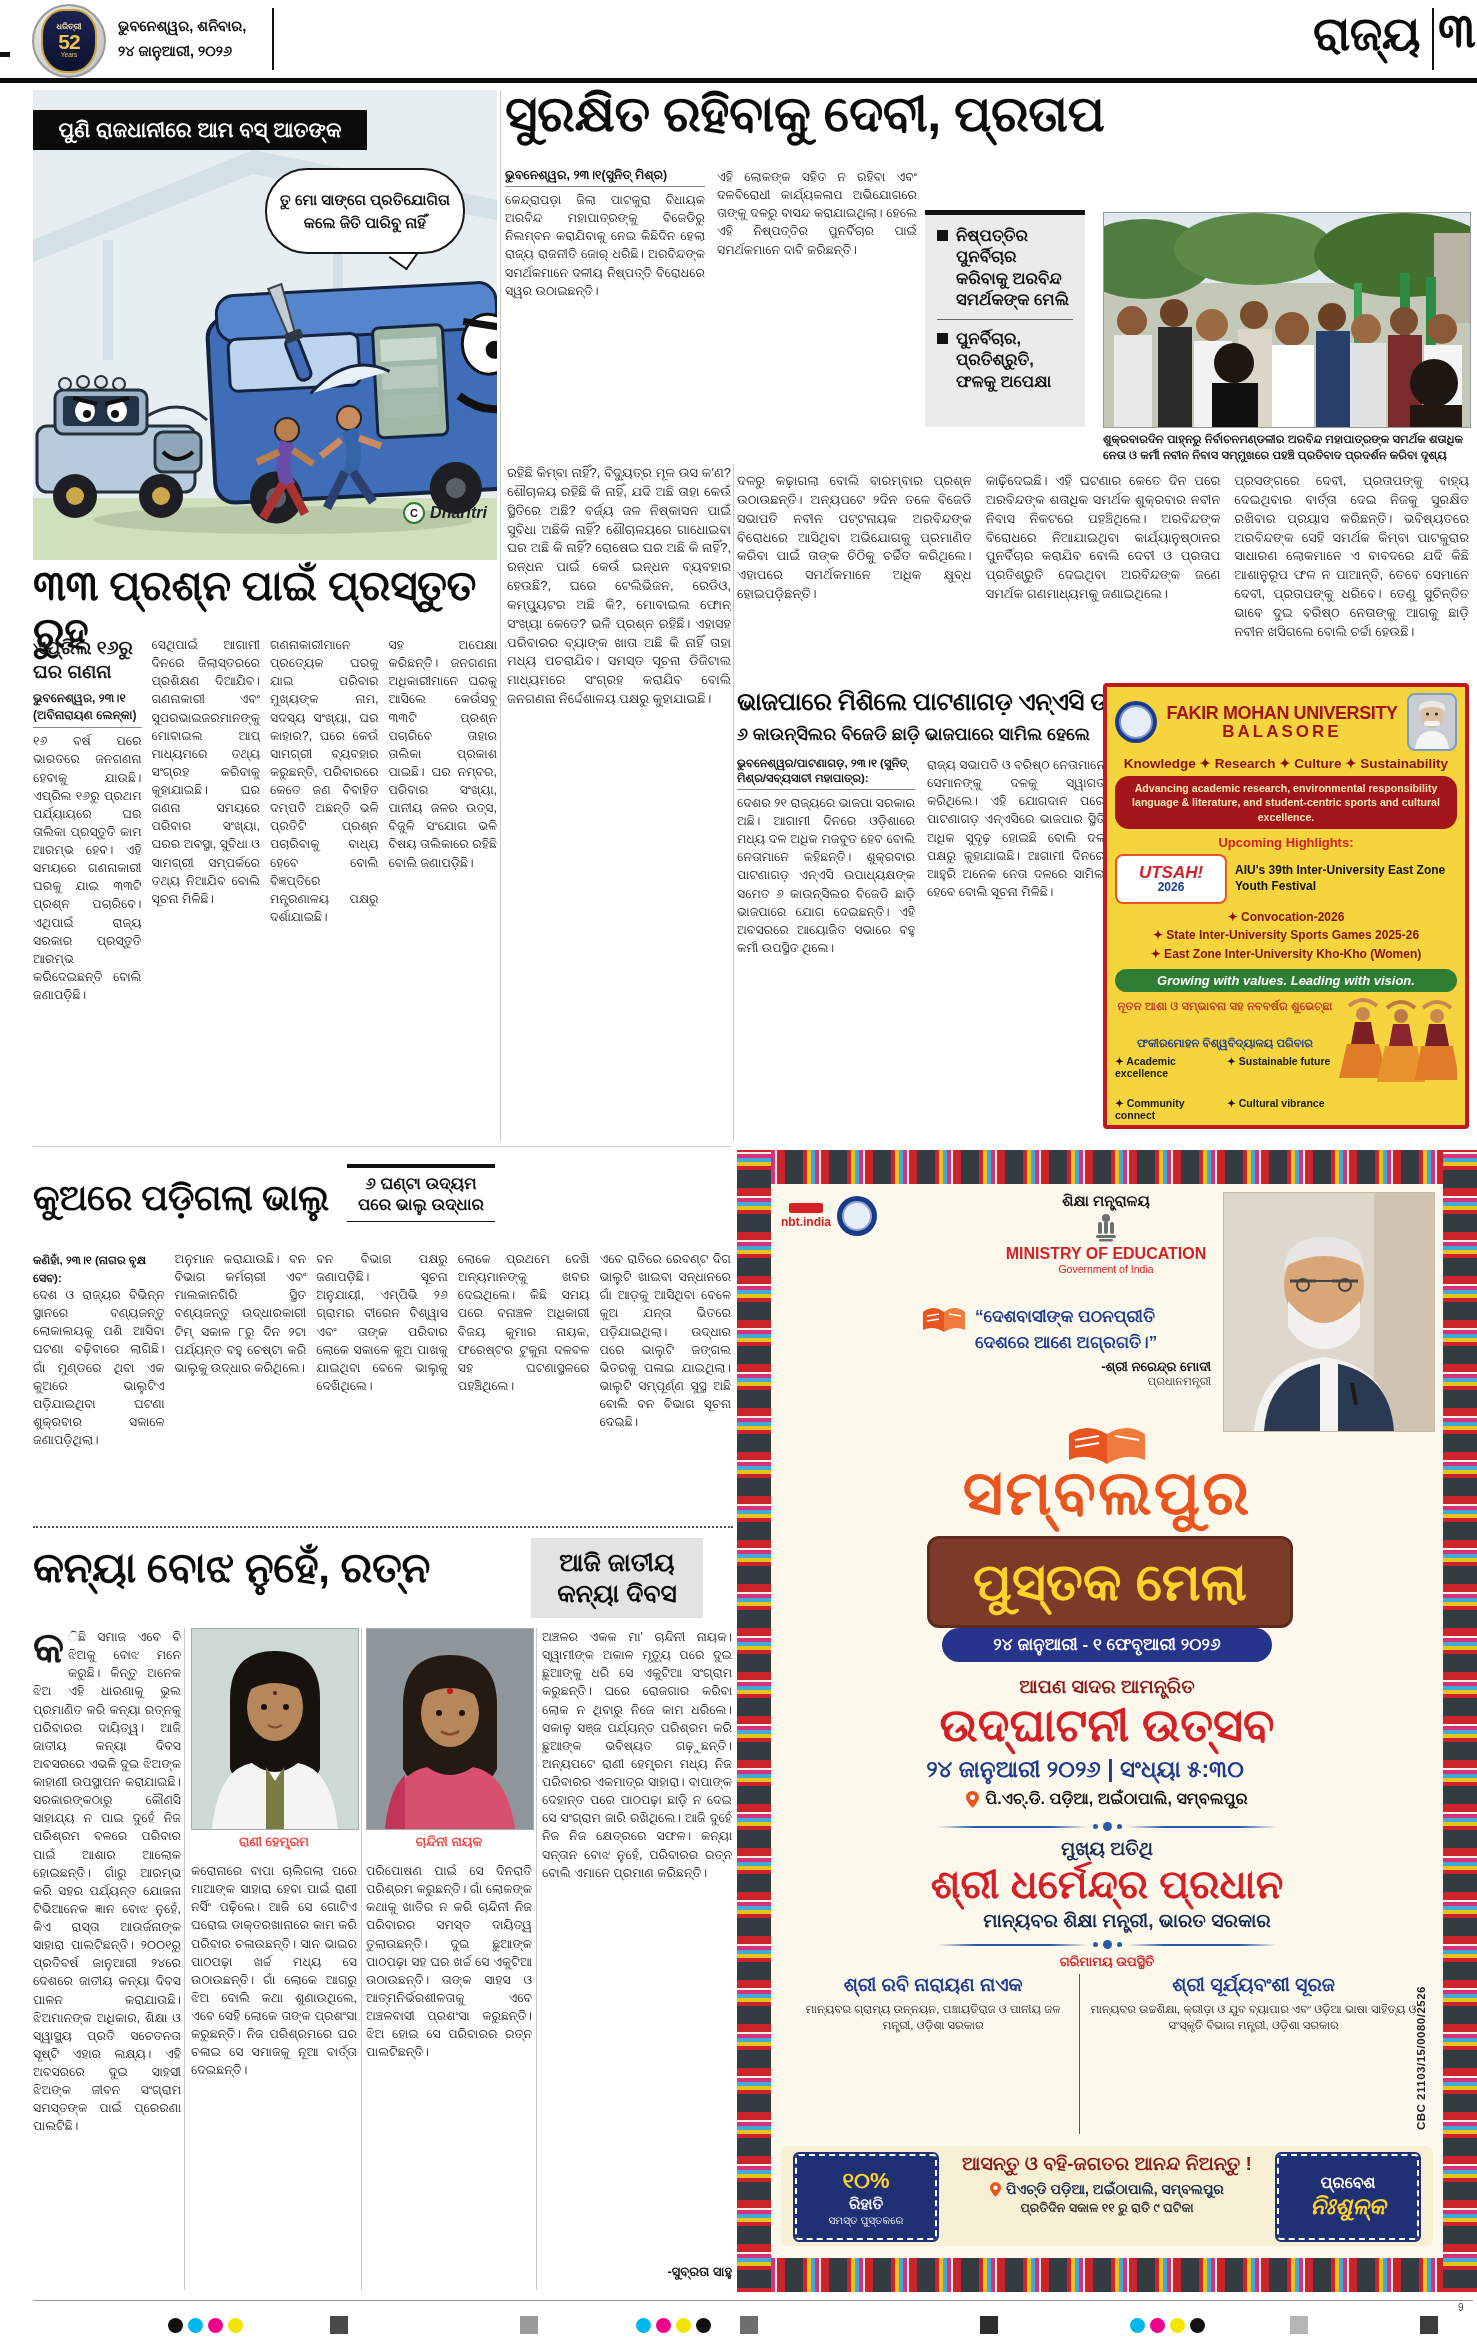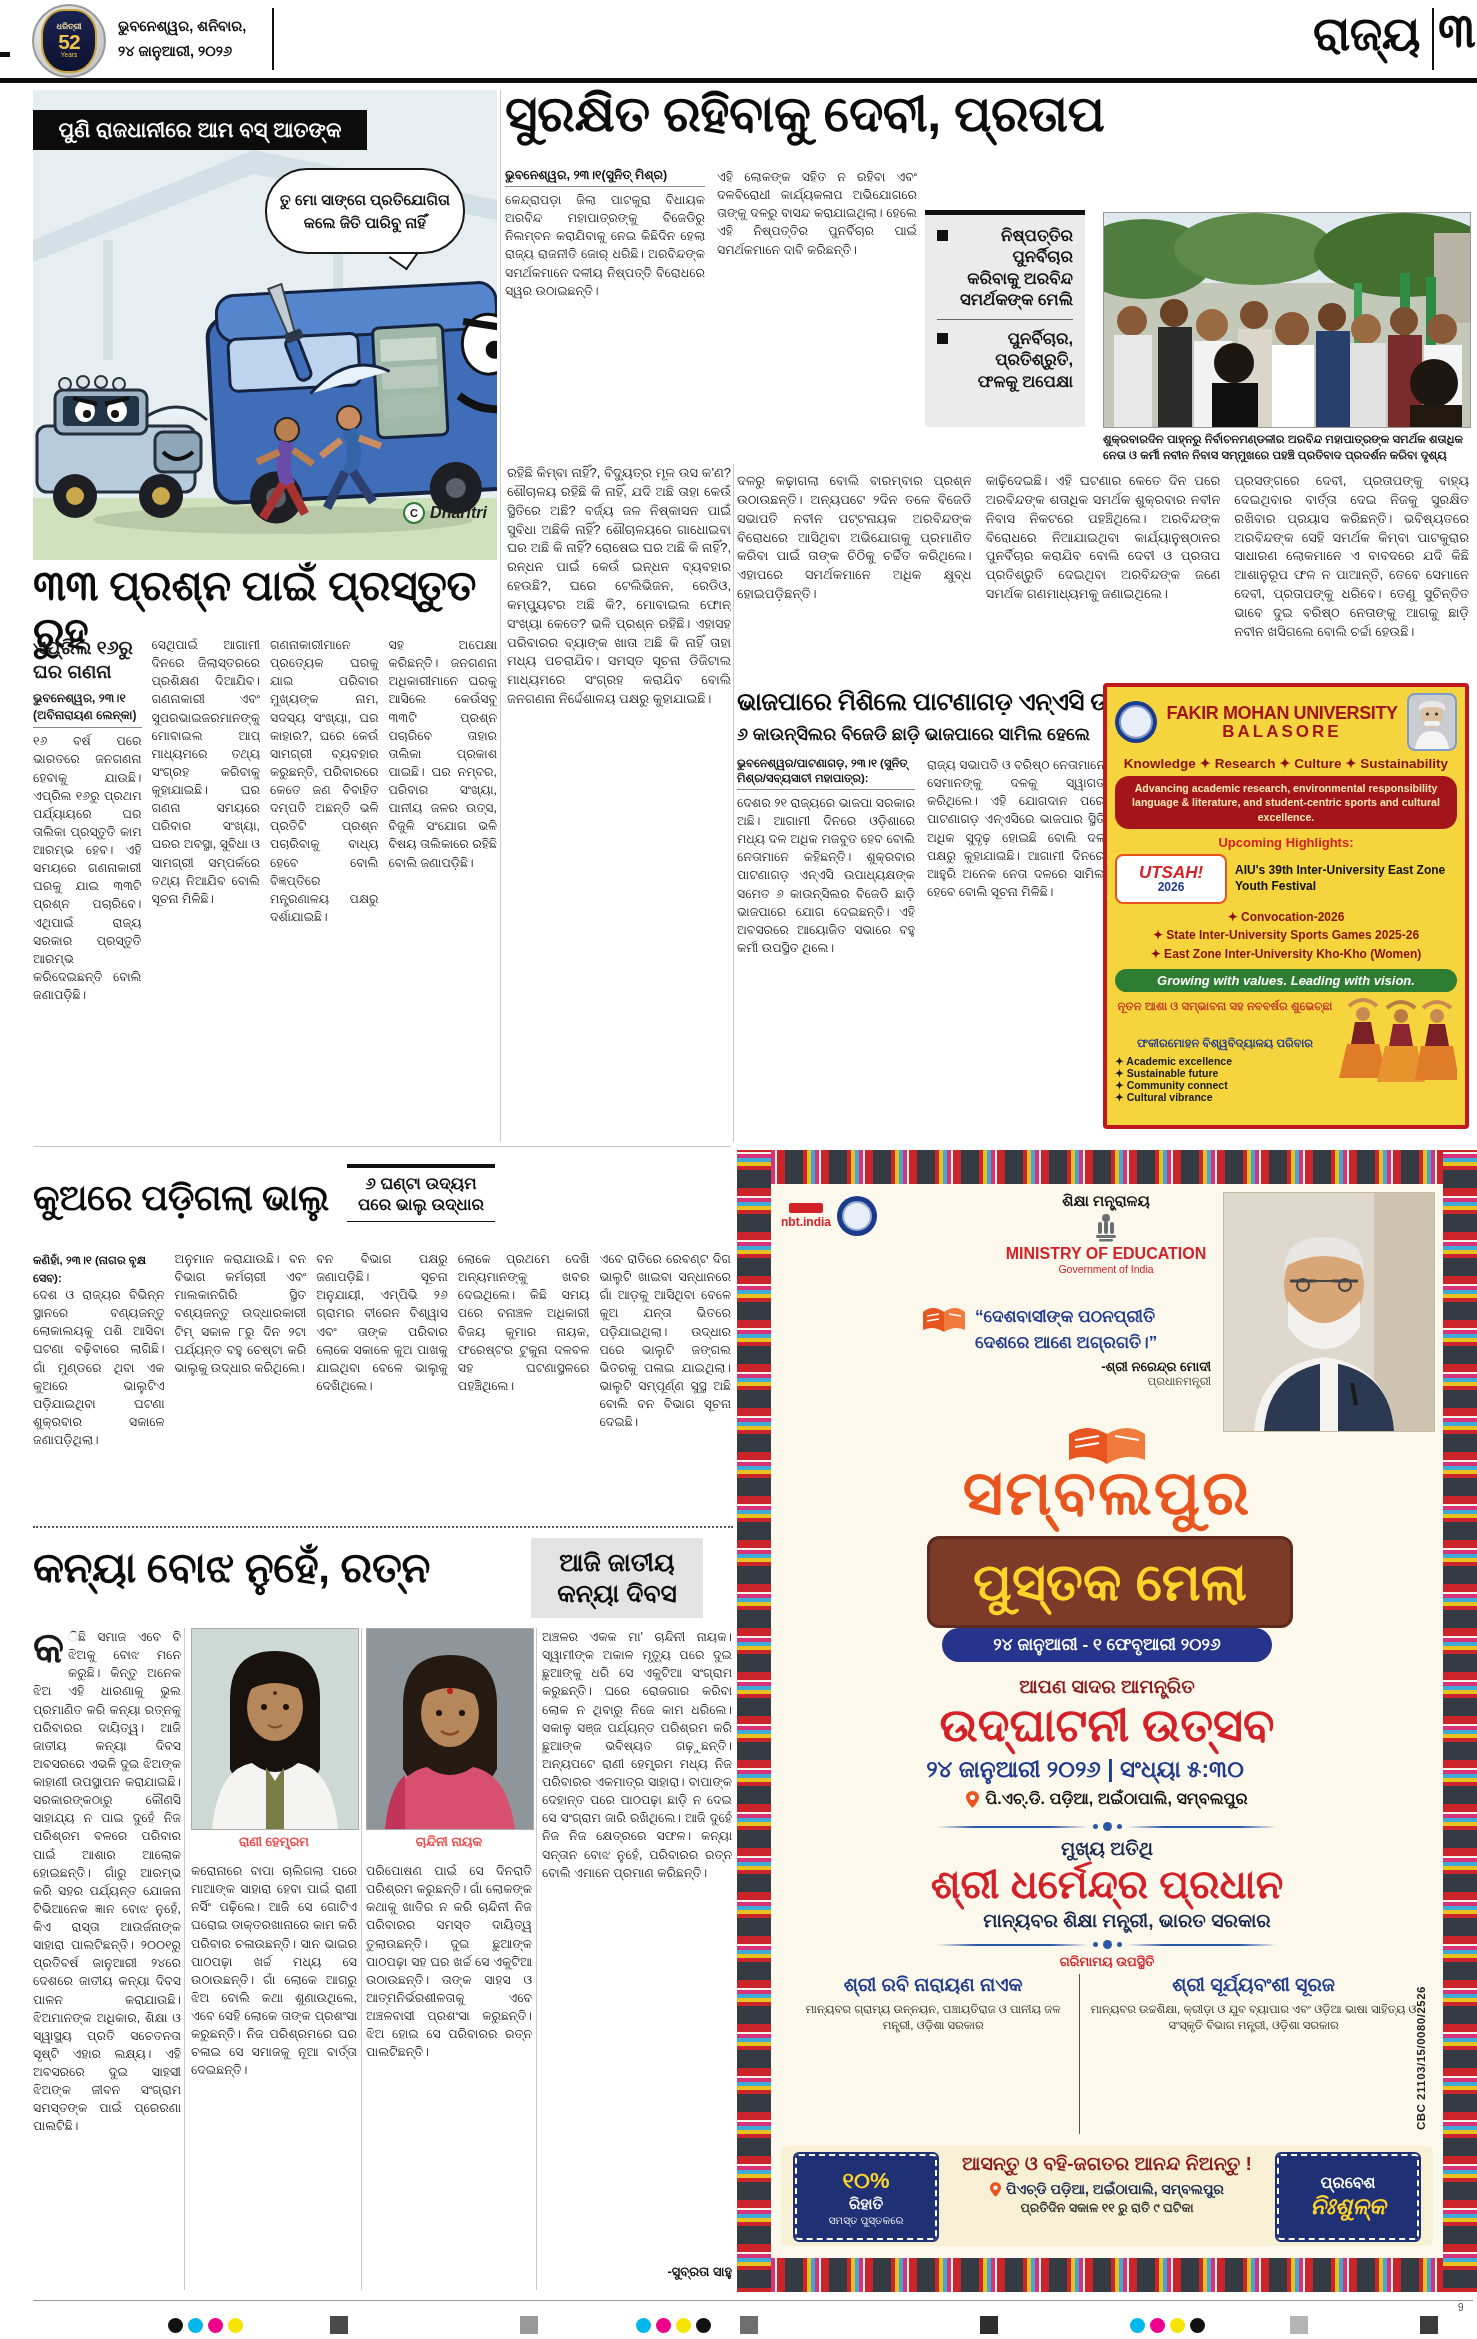--- a/index.html
+++ b/index.html
@@ -9,21 +9,21 @@
   .bold{font-weight:bold;}
   .hl{font-weight:bold;color:#0c0c0c;line-height:1.12;letter-spacing:-.5px;}
   .vrule{background:#c9c9c9;width:1px;}
   .hrule{background:#c9c9c9;height:1px;}
   .flex{display:flex;}
   .orn{display:flex;align-items:center;gap:5px;}
   .orn .ln{flex:1;height:2px;background:linear-gradient(90deg,transparent,#2b58a8 25%,#2b58a8 75%,transparent);}
   .orn .d1{width:5px;height:5px;border-radius:50%;background:#2b58a8;}
   .orn .d2{width:9px;height:9px;border-radius:50%;background:#2b58a8;}
   .gbox{background:#ebebeb;border-top:5px solid #111;padding:10px 12px;}
-  .gbox .it{display:flex;gap:8px;font-weight:bold;font-size:16.5px;line-height:1.3;text-align:right;}
+  .gbox .it{display:flex;gap:8px;font-weight:bold;font-size:16.5px;line-height:1.3;}
   .gbox .sq{width:11px;height:11px;background:#111;margin-top:5px;flex:none;}
   .gbox .dv{border-top:1px solid #666;margin:8px 0;}
   .cap{font-weight:bold;font-size:13px;text-align:center;color:#ef4444;}
   .stamp{background:#203075;border:2px dashed #ffffff;outline:2px solid #203075;border-radius:4px;color:#fff;text-align:center;display:flex;flex-direction:column;justify-content:center;gap:1px;}
   .adborder{background:repeating-linear-gradient(90deg,#cc242b 0 4px,#343b42 4px 22px,#cc242b 22px 26px,#e8c31f 26px 30px,#3fa9d8 30px 34px,#d8327a 34px 38px,#f7f3e8 38px 40px,#cc242b 40px 44px);}
   .adborderv{background:repeating-linear-gradient(0deg,#cc242b 0 4px,#343b42 4px 22px,#cc242b 22px 26px,#e8c31f 26px 30px,#3fa9d8 30px 34px,#d8327a 34px 38px,#f7f3e8 38px 40px,#cc242b 40px 44px);}
   .fmitem{text-align:center;font-weight:bold;font-size:12px;color:#8b1014;line-height:1.55;}
 </style>
 </head>
 <body>
@@ -246,21 +246,21 @@
     <div style="font-weight:bold;font-size:12px;color:#111;line-height:1.3;">AIU's 39th Inter-University East Zone Youth Festival</div>
   </div>
   <div class="fmitem" style="margin-top:4px;">✦  Convocation-2026</div>
   <div class="fmitem">✦  State Inter-University Sports  Games 2025-26</div>
   <div class="fmitem">✦  East Zone Inter-University Kho-Kho (Women)</div>
   <div style="background:#2f7d33;color:#fff;font-weight:bold;font-style:italic;font-size:13px;text-align:center;border-radius:12px;padding:4px 6px;margin-top:5px;">Growing with values. Leading with vision.</div>
   <div class="flex" style="margin-top:6px;gap:4px;">
     <div style="flex:1;">
       <div style="font-weight:bold;font-size:11.5px;color:#c0392b;text-align:center;line-height:1.4;">ନୂତନ ଆଶା ଓ ସମ୍ଭାବନା ସହ ନବବର୍ଷର ଶୁଭେଚ୍ଛା</div>
       <div style="font-weight:bold;font-size:11.5px;color:#1d3c8f;text-align:center;line-height:1.4;margin-bottom:4px;margin-top:21px;">ଫକୀରମୋହନ ବିଶ୍ୱବିଦ୍ୟାଳୟ ପରିବାର</div>
-      <div style="display:grid;grid-template-columns:1fr;gap:0 4px;">
+      <div style="display:grid;grid-template-columns:1fr 1fr;gap:18px 4px;">
         <div style="font-weight:bold;font-size:10.5px;color:#1a1a1a;">✦  Academic excellence</div>
         <div style="font-weight:bold;font-size:10.5px;color:#1a1a1a;">✦  Sustainable future</div>
         <div style="font-weight:bold;font-size:10.5px;color:#1a1a1a;">✦  Community connect</div>
         <div style="font-weight:bold;font-size:10.5px;color:#1a1a1a;">✦  Cultural vibrance</div>
       </div>
     </div>
     <svg width="118" height="86" viewBox="0 0 118 86" style="flex:none;">
       <g>
         <circle cx="24" cy="16" r="7" fill="#c98a52"></circle>
         <path d="M10,8 q14,-12 28,0" stroke="#c98a52" stroke-width="4" fill="none"></path>

